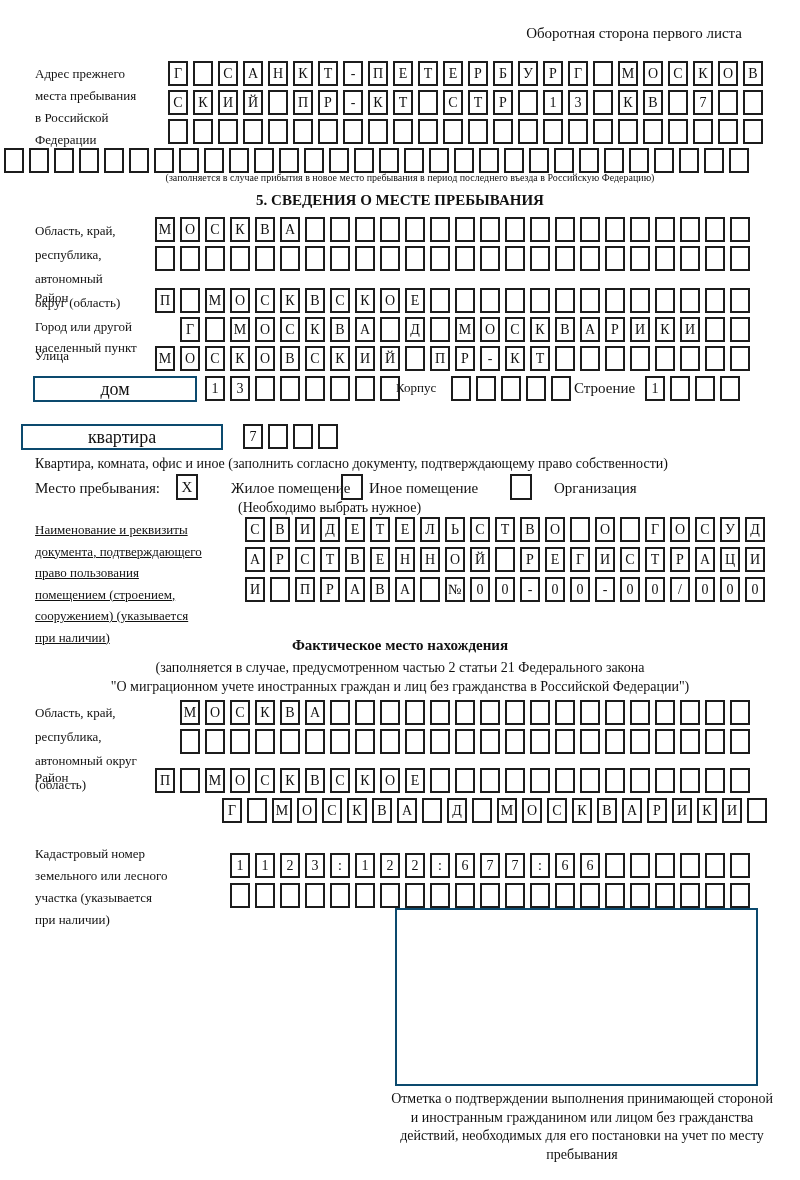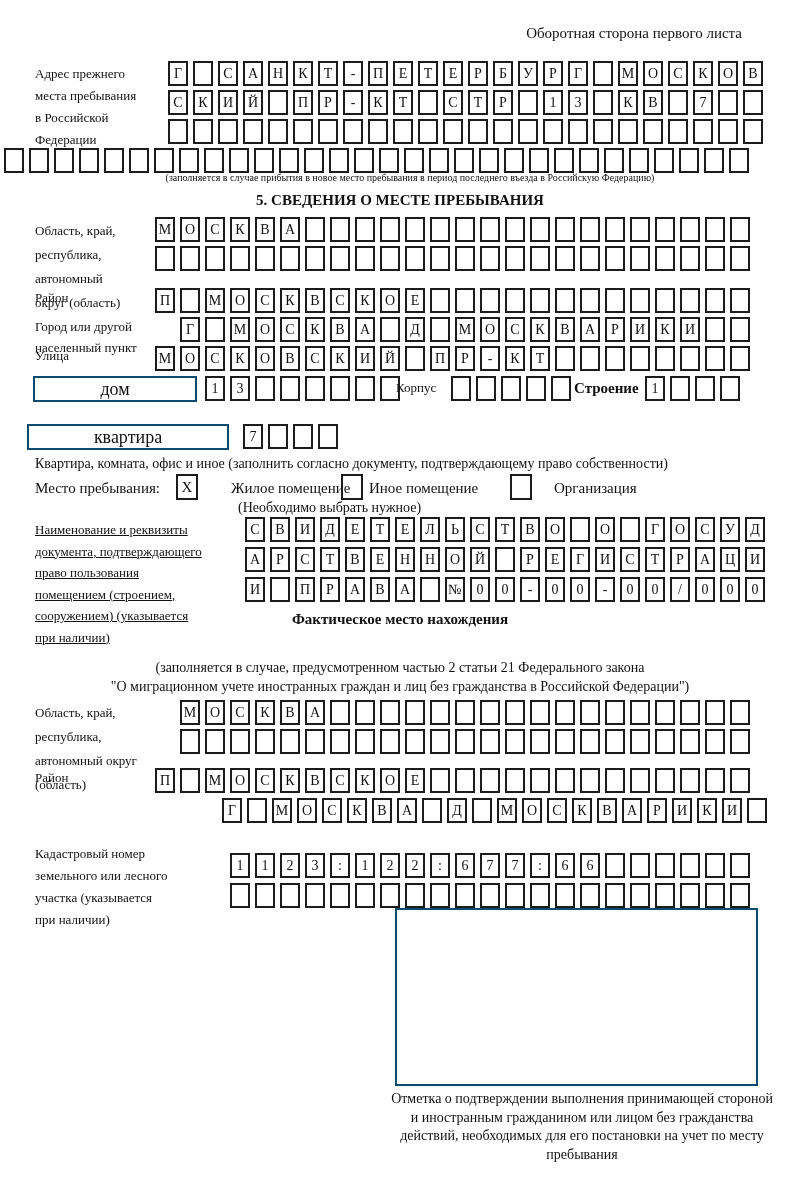--- a/index.html
+++ b/index.html
@@ -44,40 +44,40 @@
   #s2-raion-label { left:35px; top:290px; }
   #s2raion { left:155px; top:288px; }
   #s2-gorod-label { left:35px; top:316px; line-height:21px; }
   #s2gorod { left:180px; top:317px; }
   #s2-ulitsa-label { left:35px; top:348px; }
   #s2ul { left:155px; top:346px; }
   #dombox { left:33px; top:376px; width:164px; height:26px; }
   #domboxes { left:205px; top:376px; }
   #korpus-label { left:396px; top:380px; font-size:13px; }
   #korpusboxes { left:451px; top:376px; }
-  #stroenie-label { left:574px; top:380px; font-size:15px;font-weight:bold; }
+  #stroenie-label { left:574px; top:380px; font-size:15px; }
   #strboxes { left:645px; top:376px; }
   #dom-caption { left:35px; top:405px; }
-  #kvbox { left:27px; top:424px; width:202px; height:26px; }
+  #kvbox { left:21px; top:424px; width:202px; height:26px; }
   #kvboxes { left:243px; top:424px; }
   #kv-caption { left:35px; top:456px; }
   #mesto-label { left:35px; top:480px; font-size:15px; }
   #chk-zhiloe { left:176px; top:474px; }
   #opt-zhiloe { left:207px; top:480px; font-size:15px;margin-left:24px; }
   #chk-inoe { left:341px; top:474px; }
   #opt-inoe { left:369px; top:480px; font-size:15px; }
   #chk-org { left:510px; top:474px; }
   #opt-org { left:554px; top:480px; font-size:15px; }
   #mesto-note { left:238px; top:500px; font-size:14px; }
   #doc-label { left:35px; top:519px; line-height:21.5px;text-decoration:underline; }
   #doc1 { left:245px; top:517px; }
   #doc2 { left:245px; top:547px; }
   #doc3 { left:245px; top:577px; }
   
-  #fakt-title { top:611px; font-size:15px; }
+  #fakt-title { top:637px; font-size:15px; }
   #fakt-note1 { top:660px; font-size:14px; }
   #fakt-note2 { top:679px; font-size:14px; }
   #f-oblast-label { left:35px; top:701px; line-height:24px; }
   #fo1 { left:180px; top:700px; }
   #fo2 { left:180px; top:729px; }
   #f-raion-label { left:35px; top:770px; }
   #fraion { left:155px; top:768px; }
   #f-gorod-label { left:35px; top:797px; line-height:21px; }
   #fgorod { left:222px; top:798px; }
   #kadastr-label { left:35px; top:843px; line-height:22px; }

